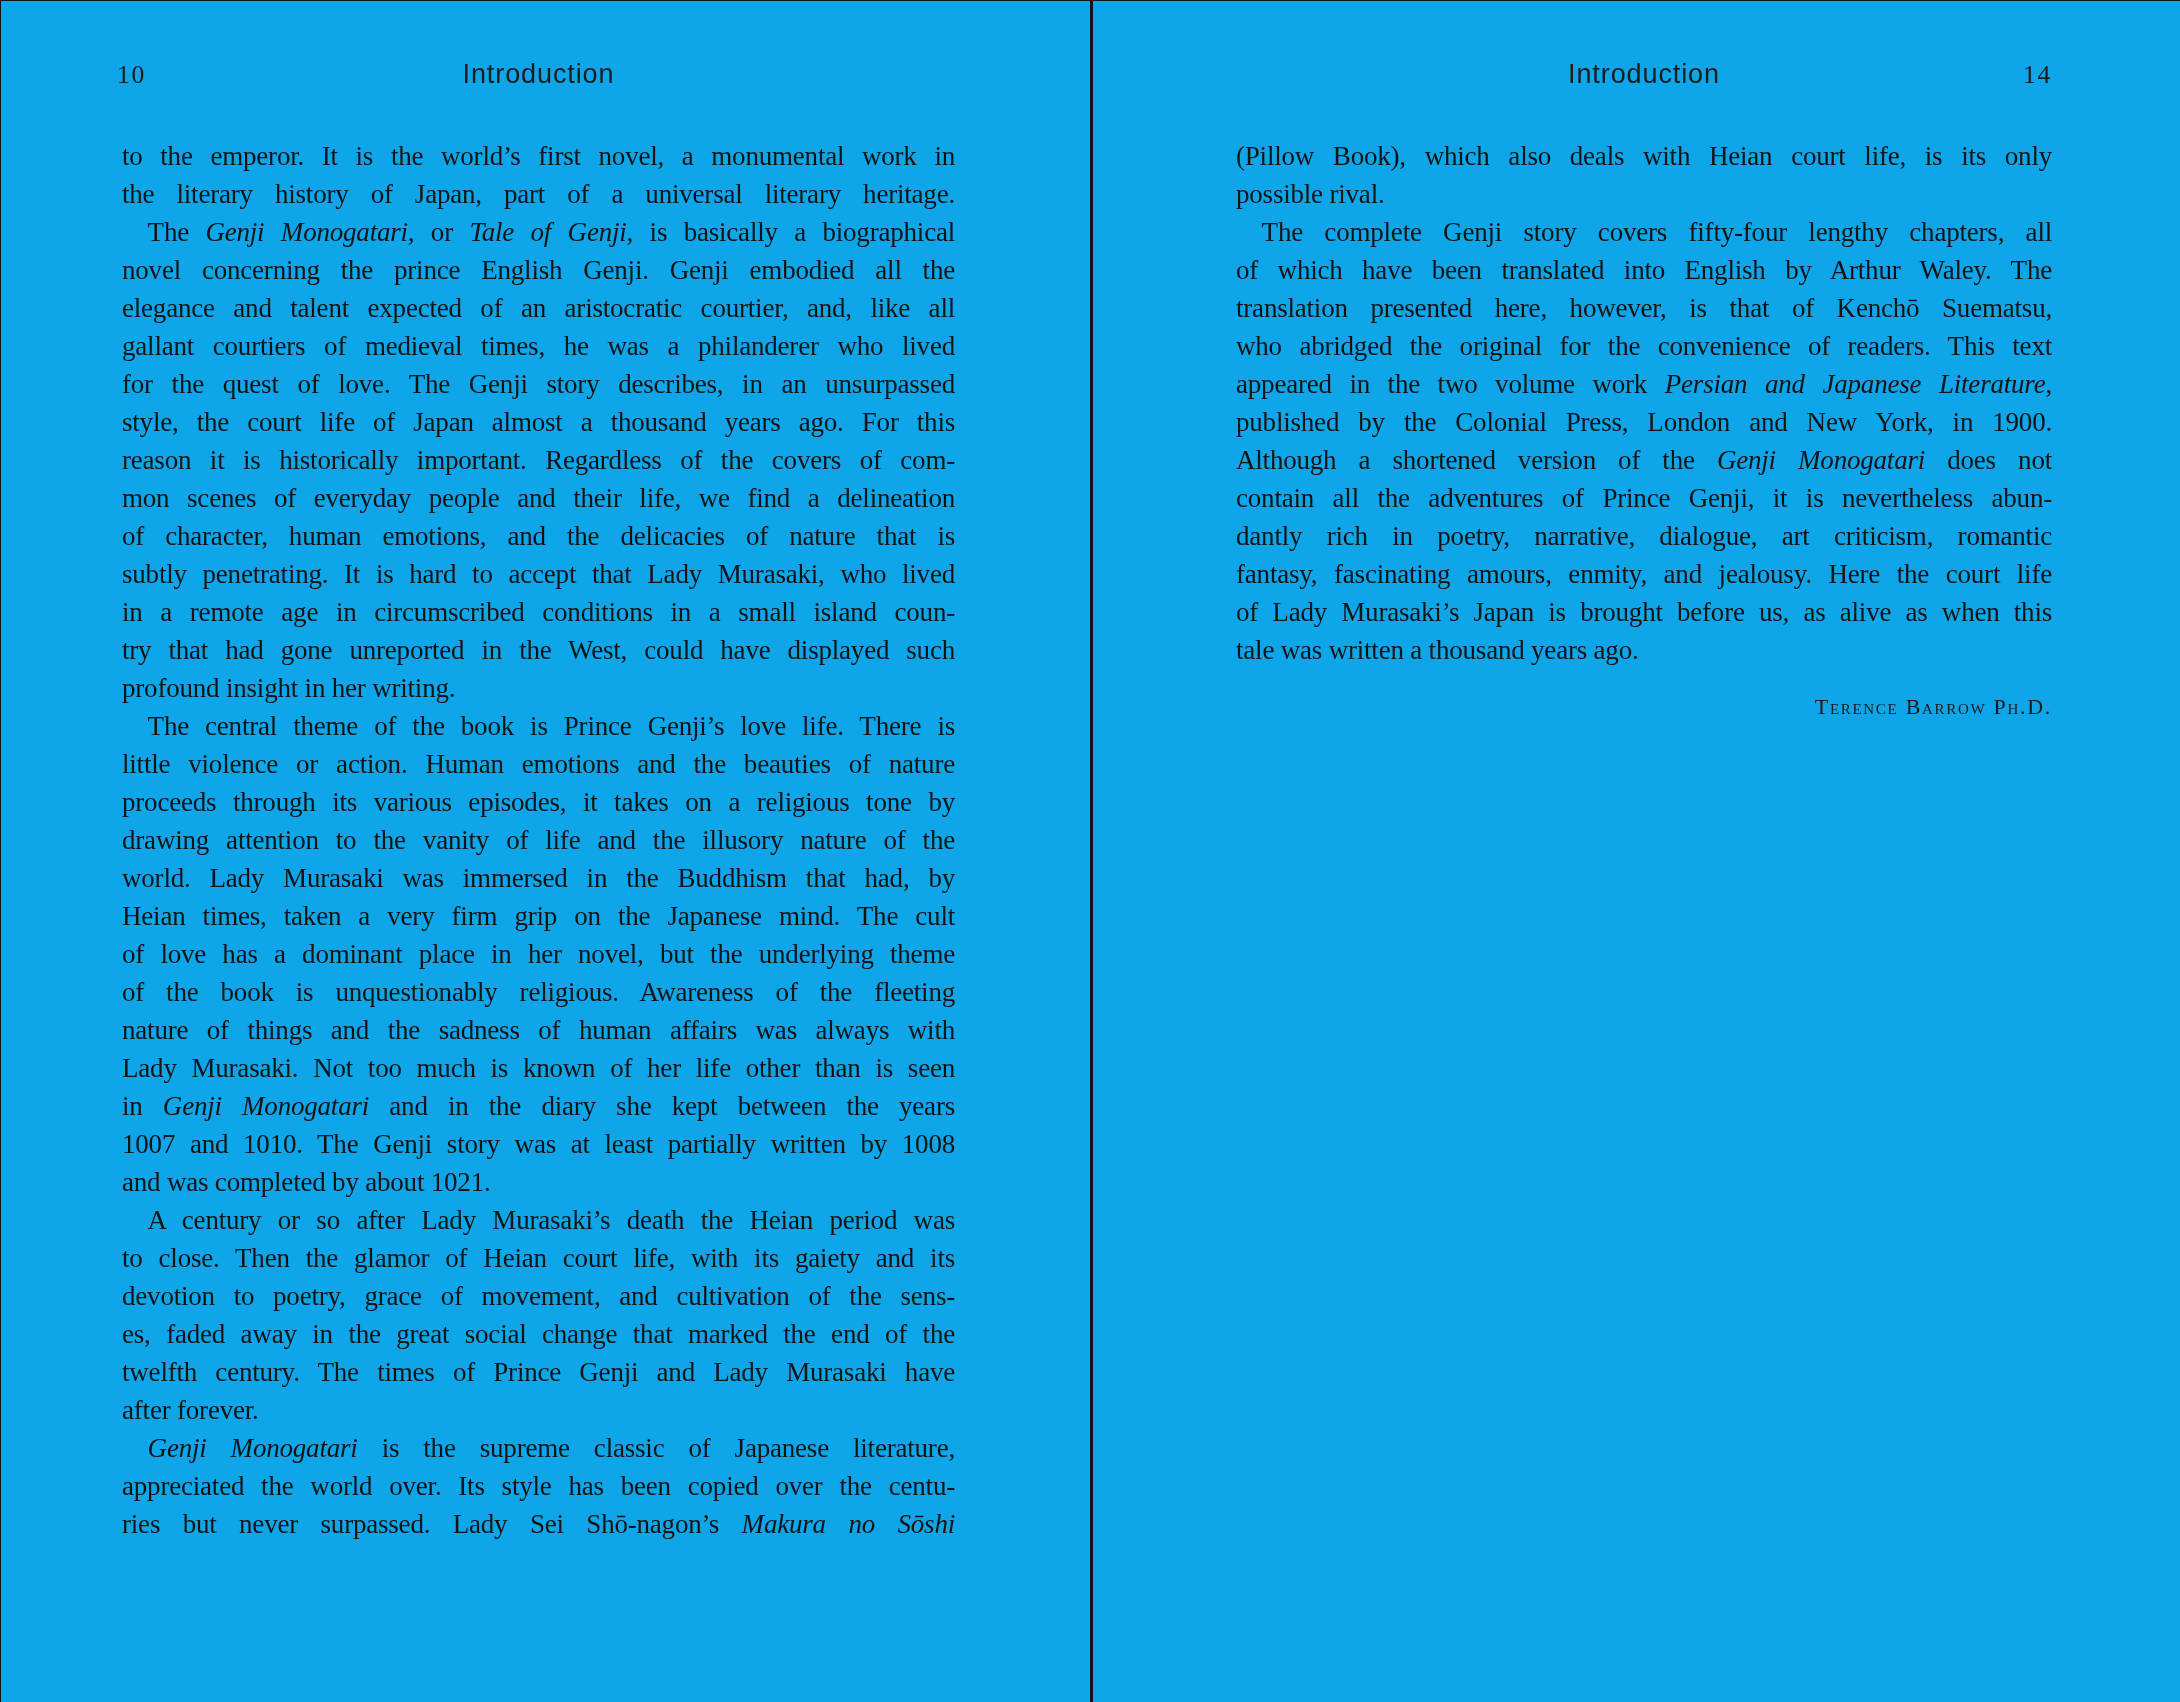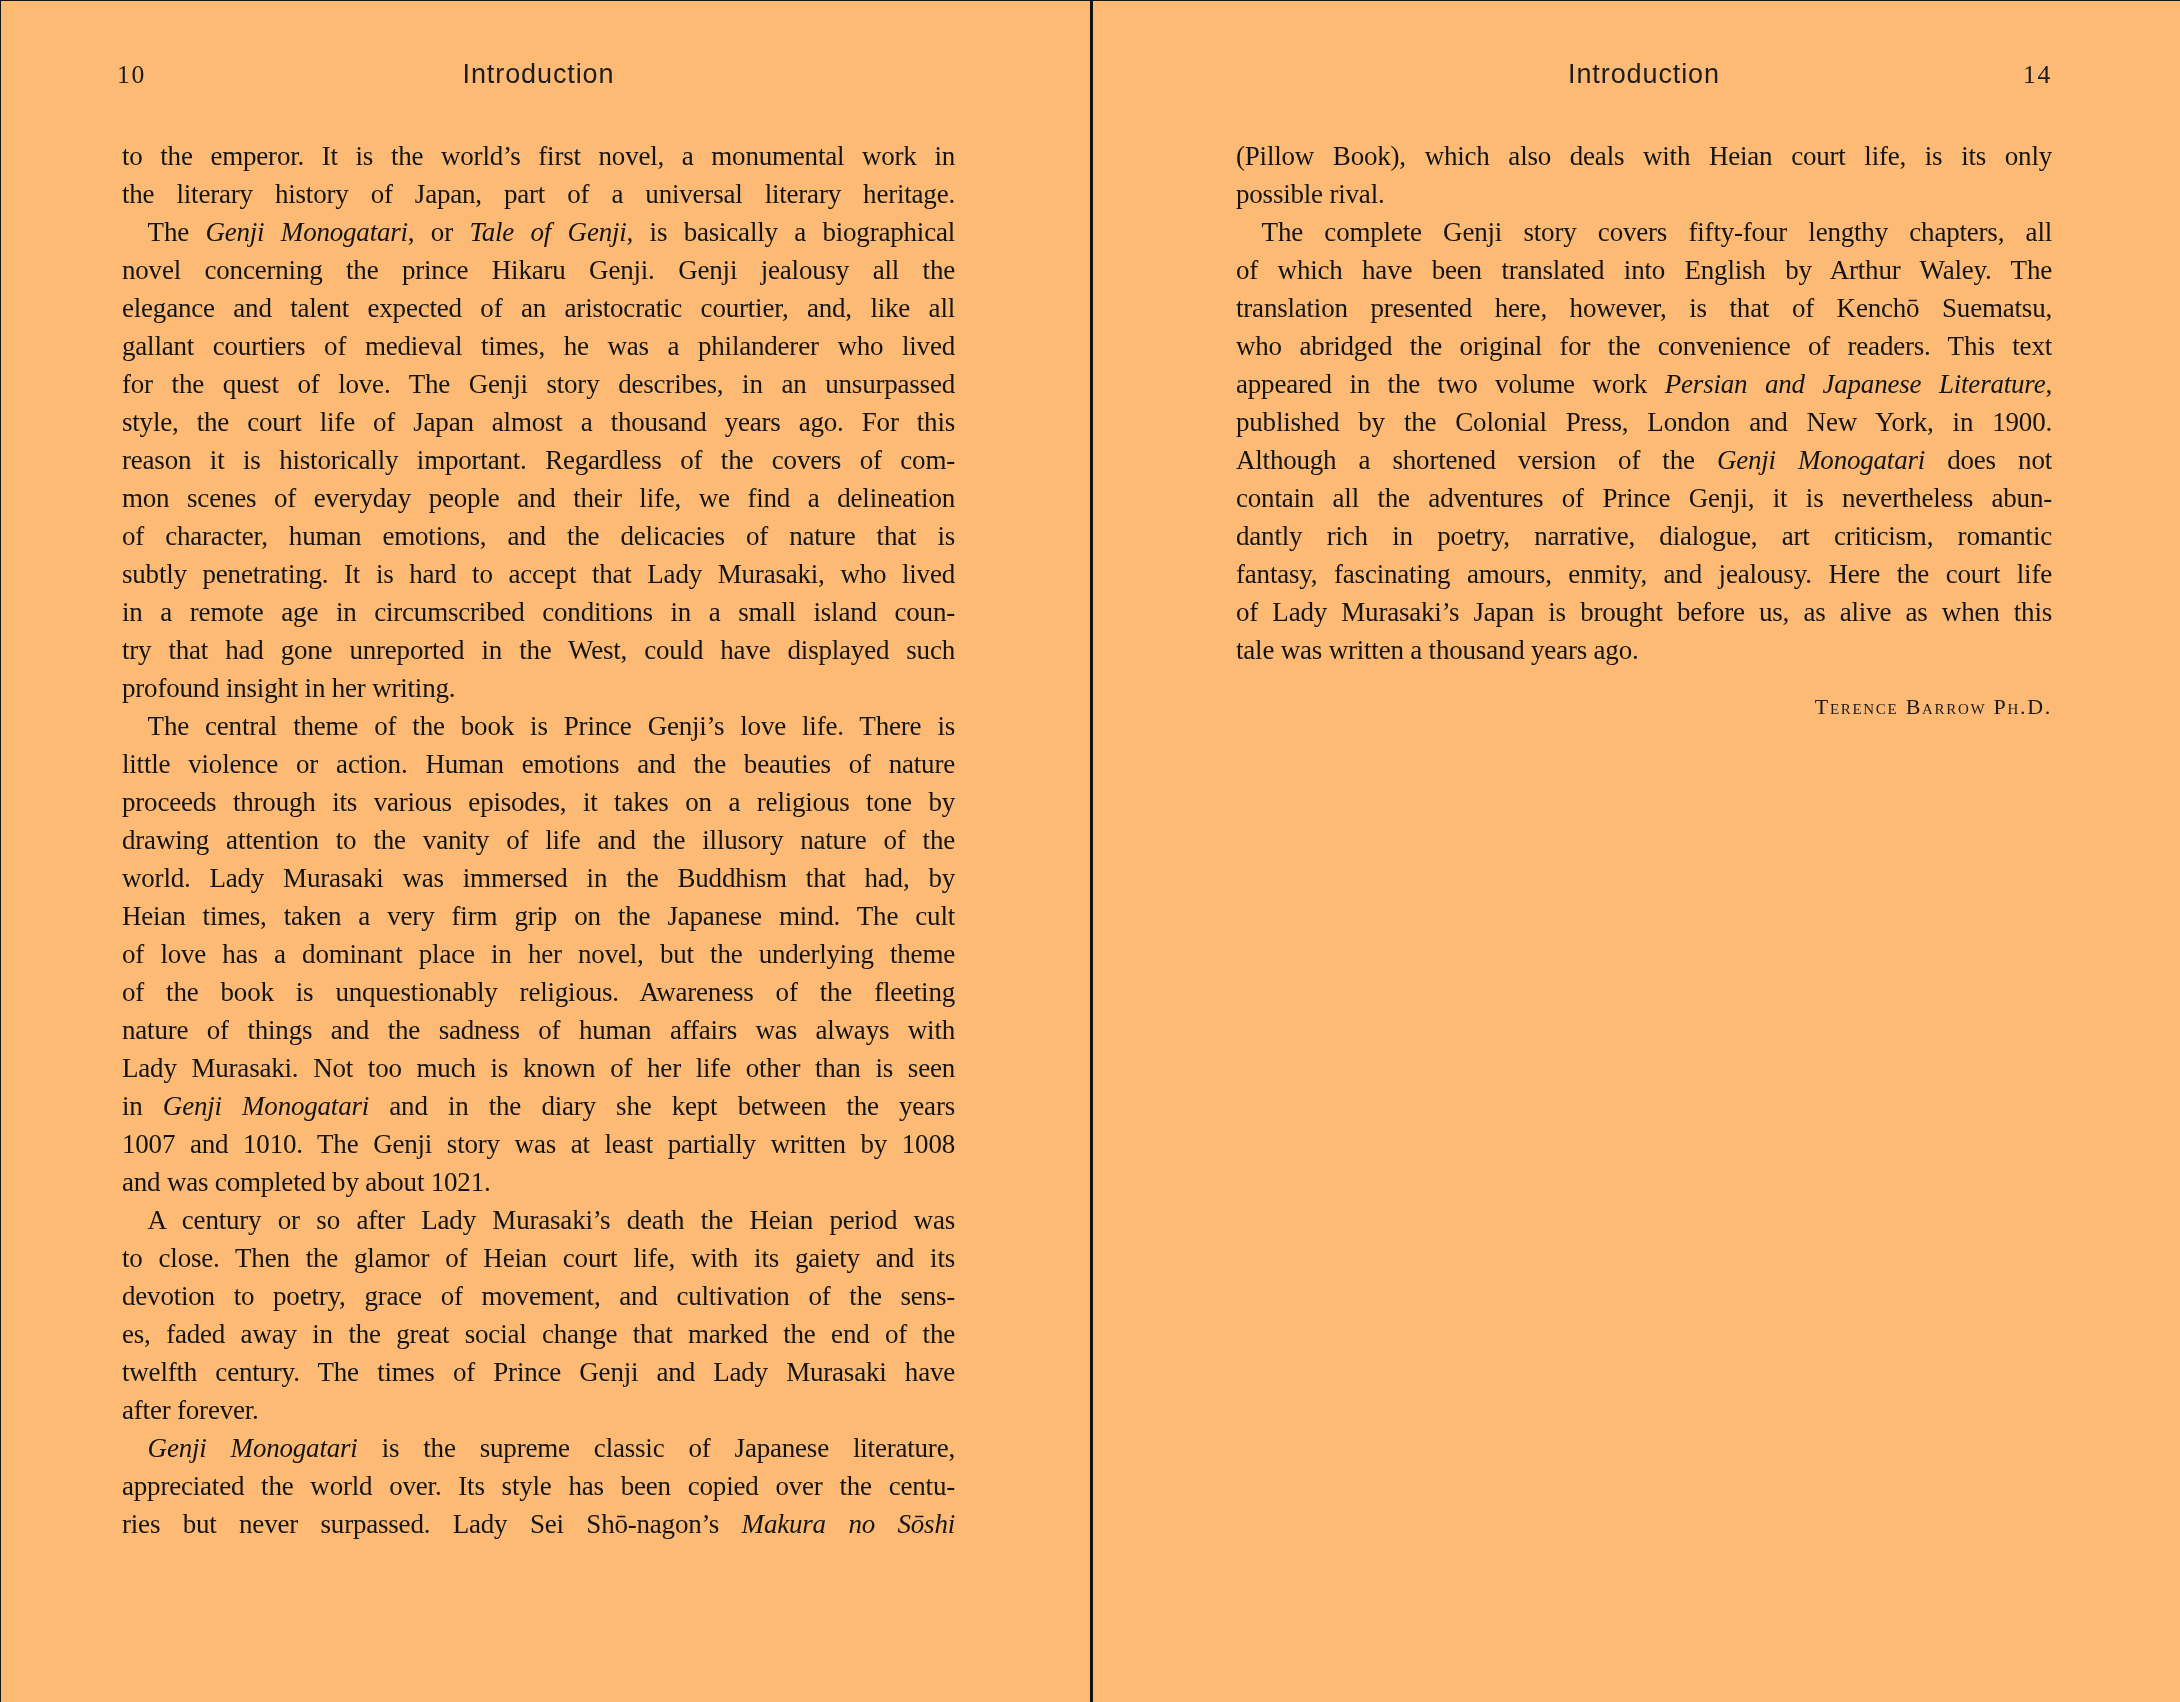--- a/index.html
+++ b/index.html
@@ -4,21 +4,21 @@
 <style>
   html, body {
     margin: 0;
     padding: 0;
     background: #e9e9e9;
   }
   .spread {
     position: relative;
     width: 2181px;
     height: 1703px;
-    background: #fdba74;
+    background: #0ea5e9;
     box-sizing: border-box;
     border: 1.7px solid #141414;
     overflow: hidden;
     font-family: "Liberation Serif", "DejaVu Serif", serif;
     color: #141414;
   }
   .page-divider {
     position: absolute;
     left: 1089px;
     top: 0;
@@ -112,21 +112,21 @@
 
   <div class="page left">
     <div class="page-header">
       <span class="page-number pn-left">10</span>
       <span class="running-header">Introduction</span>
     </div>
     <div class="page-body">
         <div class="line">to the emperor. It is the world’s first novel, a monumental work in</div>
         <div class="line">the literary history of Japan, part of a universal literary heritage.</div>
         <div class="line indent">The <i>Genji Monogatari</i>, or <i>Tale of Genji</i>, is basically a biographical</div>
-        <div class="line">novel concerning the prince Hikaru Genji. Genji jealousy all the</div>
+        <div class="line">novel concerning the prince English Genji. Genji embodied all the</div>
         <div class="line">elegance and talent expected of an aristocratic courtier, and, like all</div>
         <div class="line">gallant courtiers of medieval times, he was a philanderer who lived</div>
         <div class="line">for the quest of love. The Genji story describes, in an unsurpassed</div>
         <div class="line">style, the court life of Japan almost a thousand years ago. For this</div>
         <div class="line">reason it is historically important. Regardless of the covers of com-</div>
         <div class="line">mon scenes of everyday people and their life, we find a delineation</div>
         <div class="line">of character, human emotions, and the delicacies of nature that is</div>
         <div class="line">subtly penetrating. It is hard to accept that Lady Murasaki, who lived</div>
         <div class="line">in a remote age in circumscribed conditions in a small island coun-</div>
         <div class="line">try that had gone unreported in the West, could have displayed such</div>

